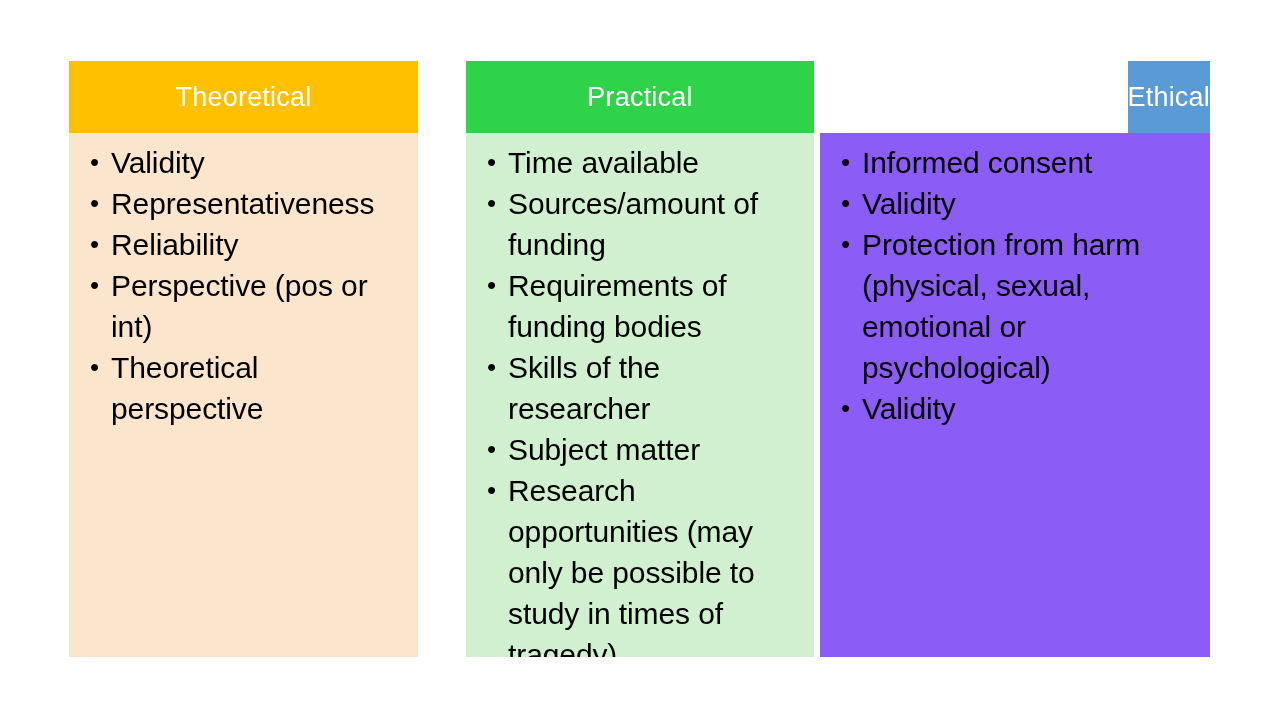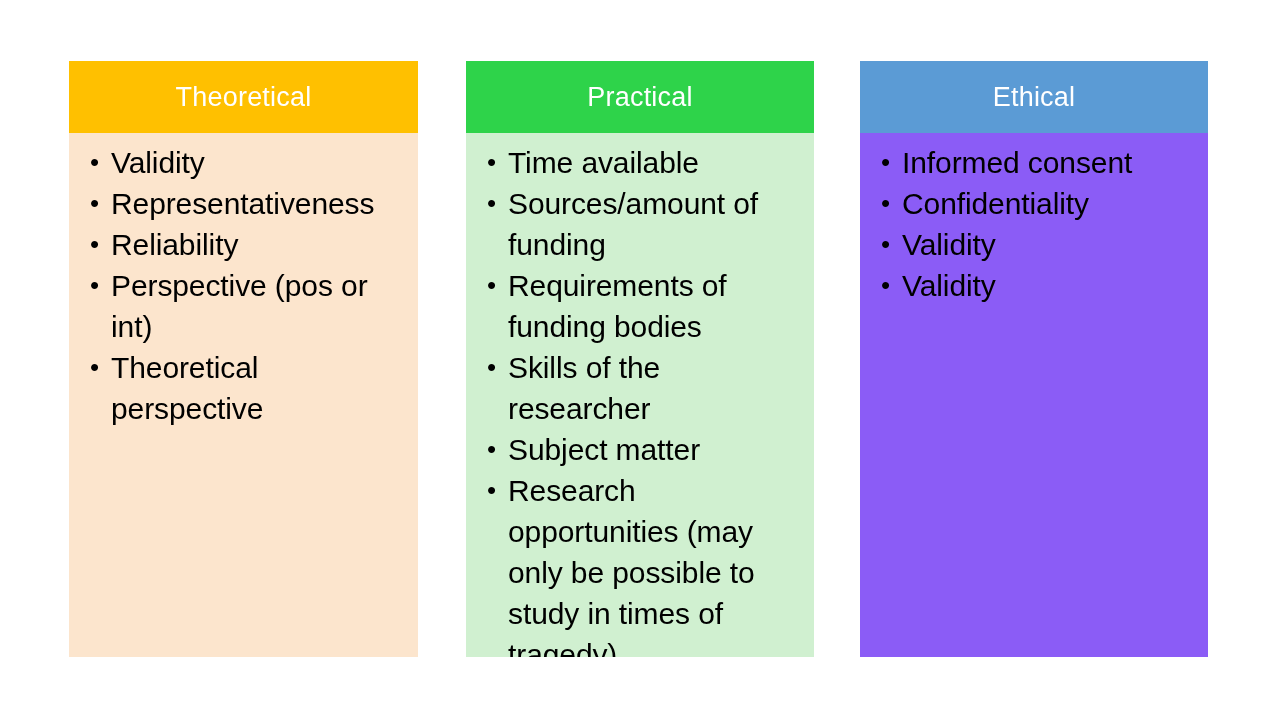--- a/index.html
+++ b/index.html
@@ -26,21 +26,21 @@
     position: absolute;
     top: 61px;
     height: 596px;
     display: flex;
     flex-direction: column;
     box-sizing: border-box;
   }
 
   .col-1 { left: 69px;  width: 349px; }
   .col-2 { left: 466px; width: 348px; }
-  .col-3 { left: 860px; width: 348px; }
+  .col-3 { left: 820px; width: 390px; align-items: flex-end; }
 
   .col-header {
     height: 72px;
     flex: 0 0 72px;
     display: flex;
     align-items: center;
     justify-content: center;
     color: #ffffff;
     font-size: 27px;
     font-weight: 400;
@@ -119,20 +119,20 @@
     </div>
   </section>
 
   <section class="column col-3">
     <header class="col-header" style="background-color: rgb(91, 155, 213); color: rgb(255, 255, 255);">
       <span>Ethical</span>
     </header>
     <div class="col-body" style="background-color: #8b5cf6; color: rgb(0, 0, 0);">
       <ul class="bullet-list">
         <li class="bullet-item">Informed consent</li>
-        <li class="bullet-item">Confidentiality</li>
         <li class="bullet-item">Validity</li>
+        <li class="bullet-item">Protection from harm (physical, sexual, emotional or psychological)</li>
         <li class="bullet-item">Validity</li>
       </ul>
     </div>
   </section>
 
 </div>
 
 </body></html>

